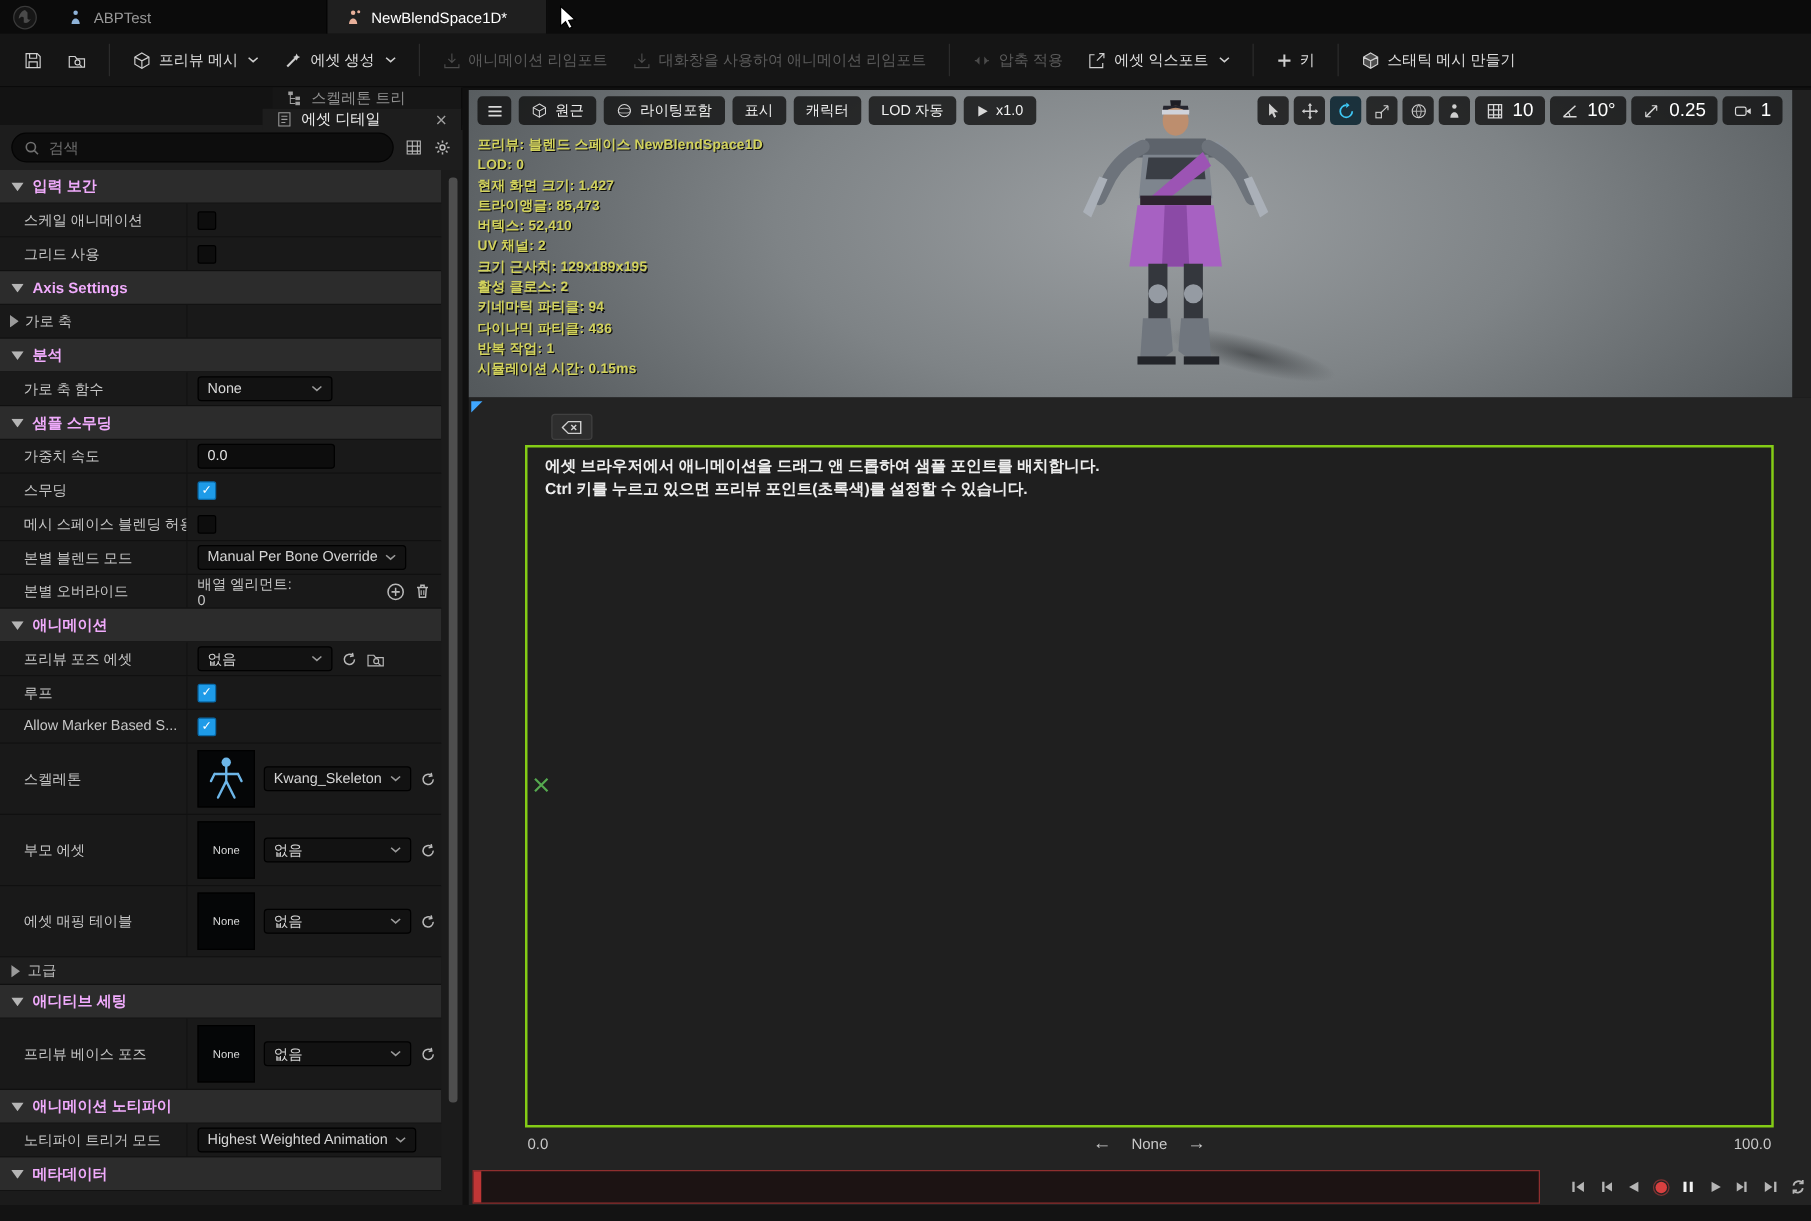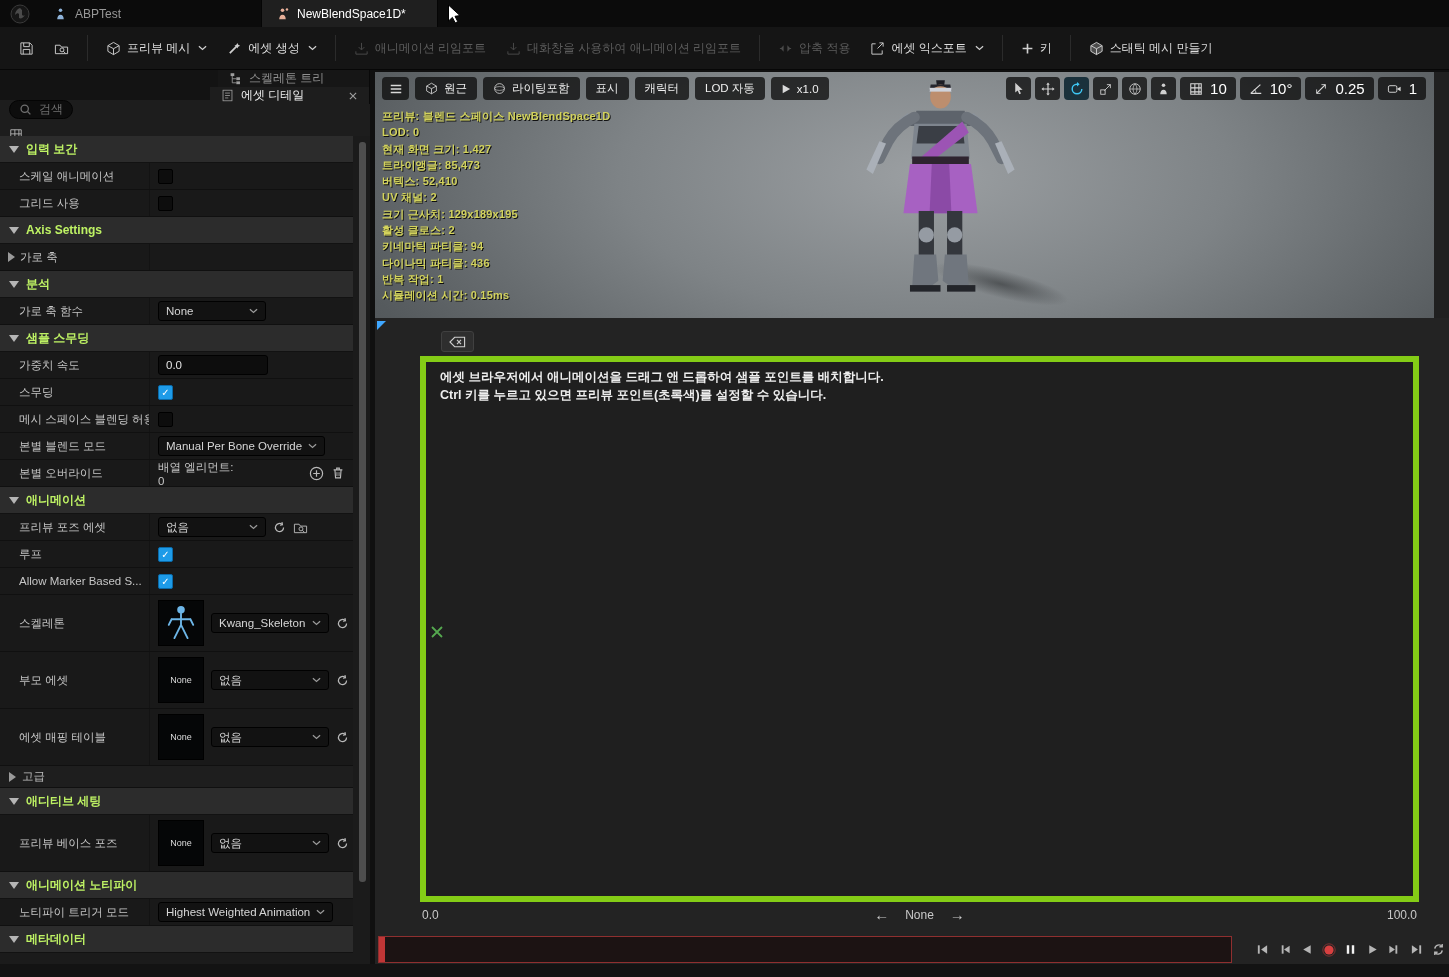--- a/index.html
+++ b/index.html
@@ -28,27 +28,27 @@
   .tsep{width:1px;height:26px;background:#2b2b2b;margin:0 7px;flex:none;}
   .chevm{color:#9a9a9a;margin-left:2px;}
 
   
   .leftpanel{position:absolute;left:0;top:70px;width:370px;height:895px;background:#1b1b1b;}
   .ltabs{height:30px;background:#131313;display:flex;align-items:flex-end;flex-direction:column;}
   .ltab{height:28px;display:flex;align-items:center;gap:7px;padding:0 11px;font-size:12px;color:#8f8f8f;background:#161616;border-right:1px solid #090909;width:152px;}
   .ltab.active{background:#1d1d1d;color:#ececec;width:160px;}
   .ltab .icn{color:#9f9f9f}
   .lclose{margin-left:auto;color:#9a9a9a;}
-  .searchrow{height:36px;display:flex;align-items:flex-start;gap:9px;padding:0 9px;background:#1d1d1d;flex-direction:column;}
+  .searchrow{height:36px;display:flex;align-items:center;gap:9px;padding:0 9px;background:#1d1d1d;}
   .searchbox{flex:1;height:24px;background:#0d0d0d;border:1px solid #040404;border-radius:12px;display:flex;align-items:center;gap:7px;padding:0 9px;color:#6f6f6f;}
   .pbtn{color:#b9b9b9;display:flex;}
   .details{position:absolute;left:0;top:66px;width:353px;bottom:6px;overflow:hidden;}
   .scrollbar{position:absolute;right:4px;top:72px;width:7px;height:740px;background:#4e4e4e;border-radius:3px;}
 
-  .sec{height:27px;background:#2c2c2c;border-bottom:1px solid #121212;display:flex;align-items:center;gap:7px;padding-left:9px;color:#bef264;font-size:12px;font-weight:700;}
+  .sec{height:27px;background:#2c2c2c;border-bottom:1px solid #121212;display:flex;align-items:center;gap:7px;padding-left:9px;color:#f0abfc;font-size:12px;font-weight:700;}
   .sec .tri{color:#b5b5b5}
   .row{height:27px;background:#191919;border-bottom:1px solid #101010;display:flex;align-items:stretch;font-size:11.5px;color:#c6c6c6;}
   .rlabel{width:150px;flex:none;display:flex;align-items:center;gap:5px;padding-left:19px;border-right:1px solid #131313;overflow:hidden;white-space:nowrap;}
   .rlabel.exp{padding-left:8px;}
   .rlabel .tri{color:#9a9a9a}
   .rval{flex:1;display:flex;align-items:center;padding:0 8px;gap:7px;min-width:0;}
   .cb{width:15px;height:15px;background:#0d0d0d;border:1px solid #000;border-radius:2px;display:flex;align-items:center;justify-content:center;color:#fff;font-size:10px;flex:none;}
   .cb.on{background:var(--accent);border-color:#0a6aa8;}
   .dd{min-width:108px;height:20px;background:#121212;border:1px solid #010101;border-radius:3px;display:flex;align-items:center;justify-content:space-between;gap:6px;padding:0 7px;color:#d6d6d6;}
   .dd.wide{min-width:163px;}
@@ -81,21 +81,21 @@
   .stats{position:absolute;left:7px;top:36px;}
   .sline{font-size:11px;font-weight:700;line-height:16.3px;color:var(--stats);text-shadow:1px 1px 0 rgba(0,0,0,.85);letter-spacing:.2px;white-space:nowrap;}
   .shadow{position:absolute;left:556px;top:198px;width:140px;height:28px;transform:rotate(14deg);
     background:radial-gradient(ellipse at center, rgba(18,20,22,.45), rgba(18,20,22,0) 70%);}
   .char{position:absolute;left:478px;top:6px;}
 
   
   .bspanel{position:absolute;left:375px;top:318px;width:1074px;height:647px;background:#232323;}
   .corner{position:absolute;left:2px;top:3px;width:0;height:0;border-top:9px solid #3fa7ff;border-right:9px solid transparent;}
   .backbtn{position:absolute;left:66px;top:13px;width:33px;height:21px;background:#2e2e2e;border:1px solid #404040;border-radius:3px;display:flex;align-items:center;justify-content:center;color:#cfcfcf;}
-  .bsgrid{position:absolute;left:45px;top:38px;width:999px;height:546px;background:#1f1f1f;border:6px solid #84cc16;}
+  .bsgrid{position:absolute;left:45px;top:38px;width:999px;height:546px;background:#1f1f1f;border:2px solid #84cc16;}
   .hint{position:absolute;left:14px;top:7px;color:#ededed;font-size:12.5px;font-weight:700;line-height:17.5px;}
   .xmark{position:absolute;left:4px;top:263px;color:var(--green);}
   .axisrow{position:absolute;left:45px;top:588px;width:999px;height:20px;color:#c9c9c9;font-size:12px;}
   .amin{position:absolute;left:2px;top:2px;}
   .amax{position:absolute;right:2px;top:2px;}
   .acenter{position:absolute;left:0;right:0;top:2px;display:flex;justify-content:center;gap:16px;align-items:center;}
   .aarrow{font-size:15px;line-height:12px;color:#c9c9c9;}
 
   
   .timeline{position:absolute;left:378px;top:936px;width:854px;height:27px;background:#1c1313;border:1px solid var(--tlborder);}

